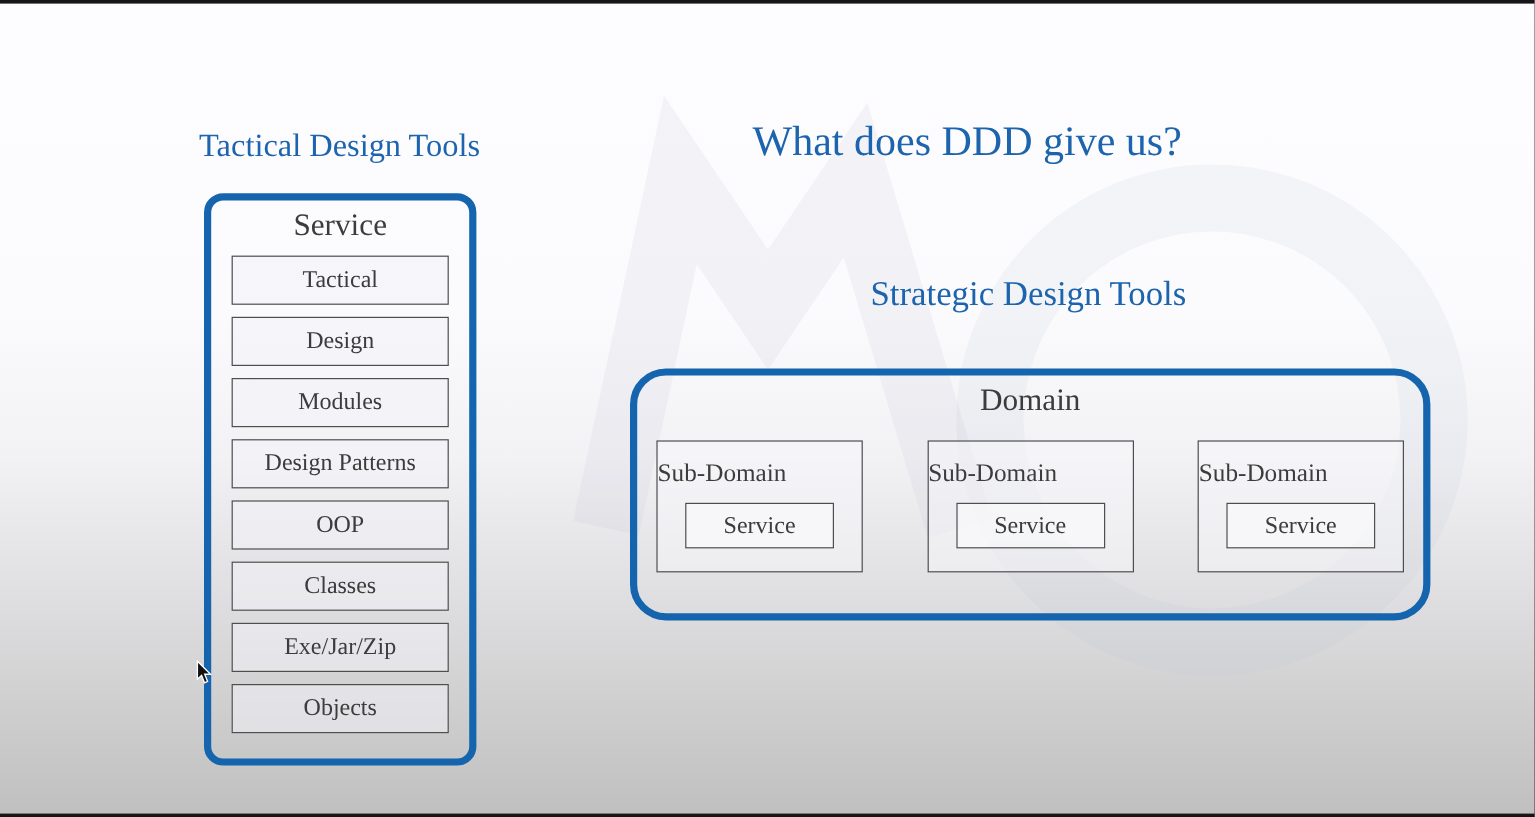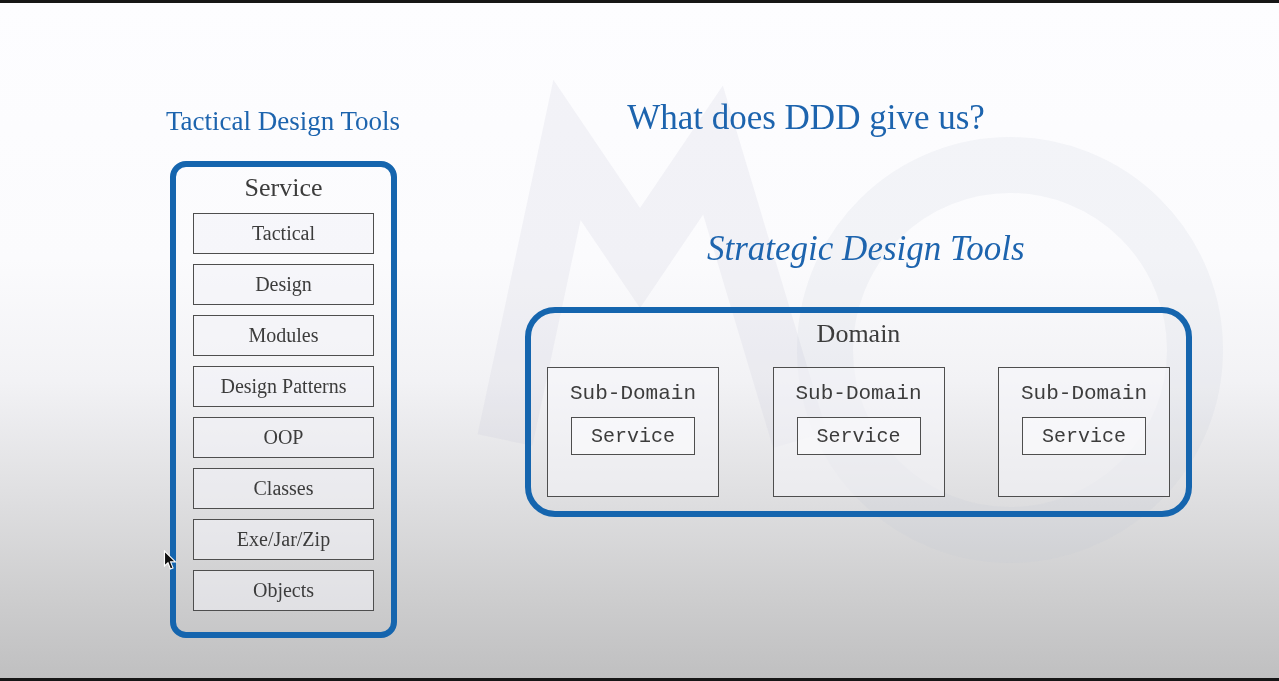--- a/index.html
+++ b/index.html
@@ -20,21 +20,21 @@
   .watermark{position:absolute;left:0;top:0;z-index:0;pointer-events:none;}
 
   .heading{
     position:absolute;z-index:5;
     color:#1d64ae;
     text-align:center;
     white-space:nowrap;
   }
   .heading.main{left:591px;top:98px;width:430px;font-size:35px;}
   .heading.sub-left{left:133px;top:106px;width:300px;font-size:27px;}
-  .heading.sub-right{left:707px;top:229px;width:300px;font-size:35px;font-style:italic;}
+  .heading.sub-right{left:707px;top:229px;width:300px;font-size:29px;}
 
   .blue-container{
     position:absolute;z-index:5;
     border:6px solid #1565ae;
     box-sizing:border-box;
     background:transparent;
   }
   .tactical-container{left:170px;top:161px;width:227px;height:477px;border-radius:16px;}
   .strategic-container{left:525px;top:307px;width:667px;height:210px;border-radius:30px;}
 
@@ -51,25 +51,23 @@
     display:flex;align-items:center;justify-content:center;
     font-size:20px;color:#3c3c3c;
   }
 
   .subdomain-row{
     display:flex;justify-content:space-between;
     padding:0 16px;margin-top:18px;
   }
   .subdomain-box{
     box-sizing:border-box;
-    width:172px;height:130px;
+    width:172px;height:110px;
     border:1.5px solid #4e4e4e;
     background:rgba(248,248,251,0.5);
-    text-align:center;
-    font-family:Liberation Mono, monospace;
   }
   .subdomain-label{font-size:21px;color:#3c3c3c;margin-top:14px;}
   .service-box{
     box-sizing:border-box;
     width:124px;height:38px;margin:12px auto 0 auto;
     border:1.5px solid #4e4e4e;
     background:rgba(252,252,254,0.6);
     display:flex;align-items:center;justify-content:center;
     font-size:20px;color:#3c3c3c;
   }

